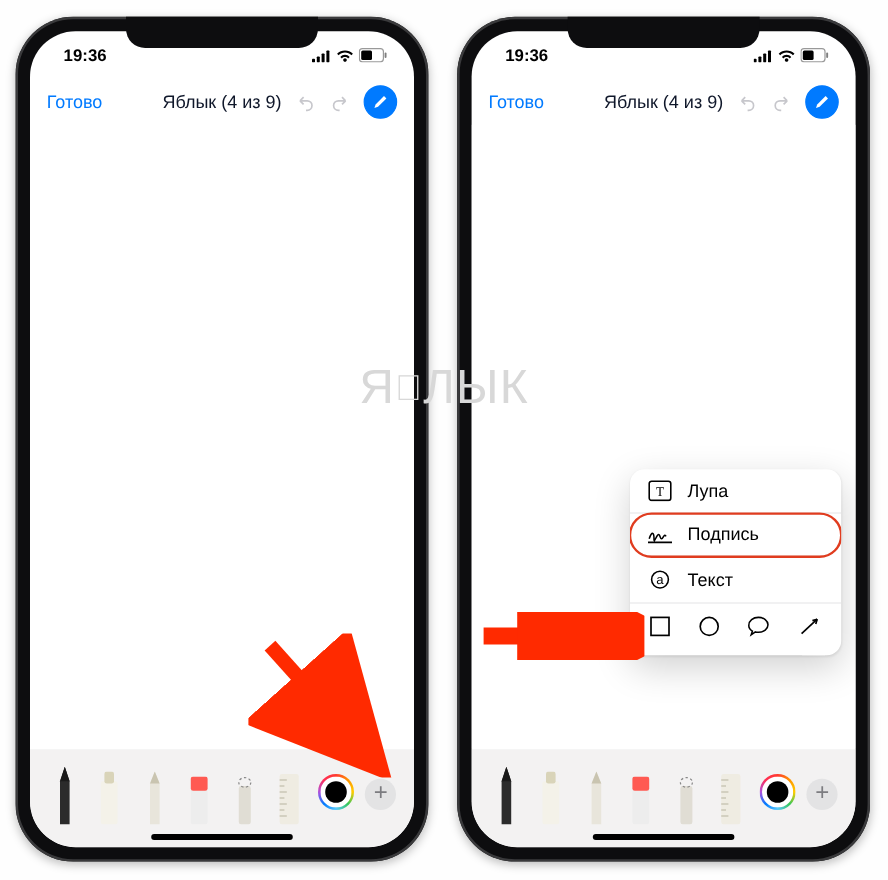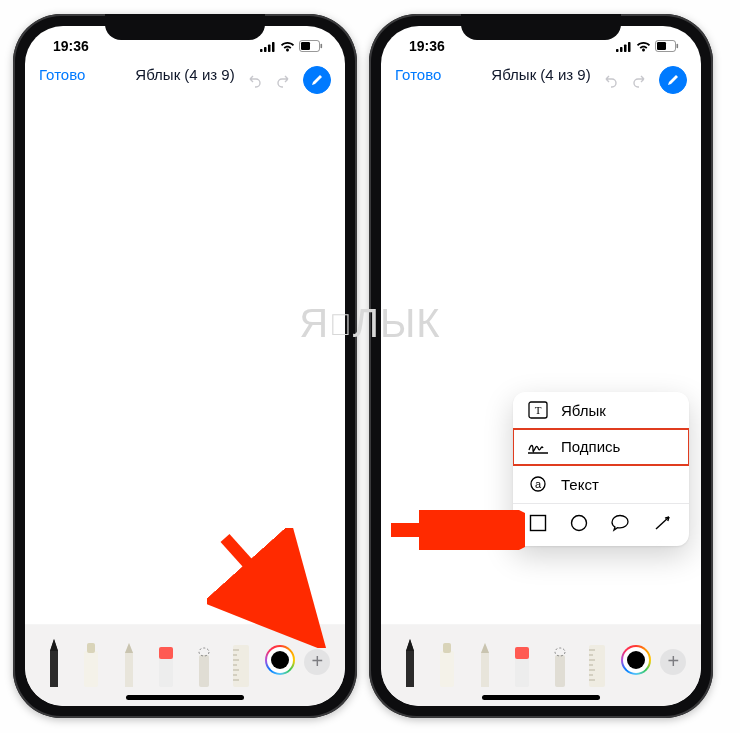--- a/index.html
+++ b/index.html
@@ -7,21 +7,21 @@
     padding: 0;
     background: #fefefe;
     font-family: -apple-system, "Helvetica Neue", Arial, sans-serif;
     width: 740px;
     height: 733px;
     position: relative;
     overflow: hidden;
   }
   .phones {
     display: flex;
-    gap: 12px;
+    gap: 24px;
     padding: 14px 13px;
   }
   .phone-frame {
     width: 344px;
     height: 704px;
     background: #0d0d0f;
     border-radius: 48px;
     position: relative;
     box-shadow: inset 0 0 0 2px #3a3a3c, 0 2px 8px rgba(0,0,0,.25);
     padding: 12px;
@@ -58,21 +58,21 @@
     font-size: 14px;
     font-weight: 600;
     color: #000;
   }
   .status-right { display: flex; align-items: center; gap: 4px; }
   .signal-icon, .wifi-icon, .battery-icon { display: inline-flex; }
 
   .nav-bar {
     height: 38px;
     display: flex;
-    align-items: flex-start;
+    align-items: center;
     padding: 0 14px;
     font-size: 15px;
     position: relative;
   }
   .done-btn { color: #007aff; font-weight: 400; }
   .page-title {
     position: absolute;
     left: 50%;
     transform: translateX(-50%);
     color: #0f172a;
@@ -188,20 +188,21 @@
     gap: 12px;
     padding: 9px 14px;
     font-size: 15px;
     color: #000;
     border-bottom: 0.5px solid #e8e8ea;
   }
   .menu-item:last-child { border-bottom: none; }
   .menu-item.highlighted {
     outline: 2px solid #e03c1f;
     outline-offset: -1px;
+    border-radius: 18px;
   }
   .menu-icon { width: 22px; display:flex; justify-content:center; color:#000; }
   .shape-row {
     display: flex;
     gap: 18px;
     padding: 10px 14px;
     justify-content: space-around;
   }
 
   .arrow {
@@ -405,21 +406,21 @@
 
     <div class="canvas">
       <div class="popup-menu">
         <div class="menu-item">
           <span class="menu-icon">
             <svg width="20" height="18" viewBox="0 0 20 18">
                   <rect x="1" y="1" width="18" height="16" rx="2" fill="none" stroke="#000" stroke-width="1.3"></rect>
                   <text x="10" y="13" text-anchor="middle" font-size="11" font-family="Georgia" fill="#000">T</text>
                 </svg>
           </span>
-          <span>Яблык</span>
+          <span>Лупа</span>
         </div>
         <div class="menu-item highlighted">
           <span class="menu-icon">
             <svg width="22" height="16" viewBox="0 0 22 16">
                   <path fill="none" stroke="#000" stroke-width="1.3" d="M2 11c2-6 4-6 4 0s3-8 5-2 3-4 5 0M1 14h20"></path>
                 </svg>
           </span>
           <span>Подпись</span>
         </div>
         <div class="menu-item">

